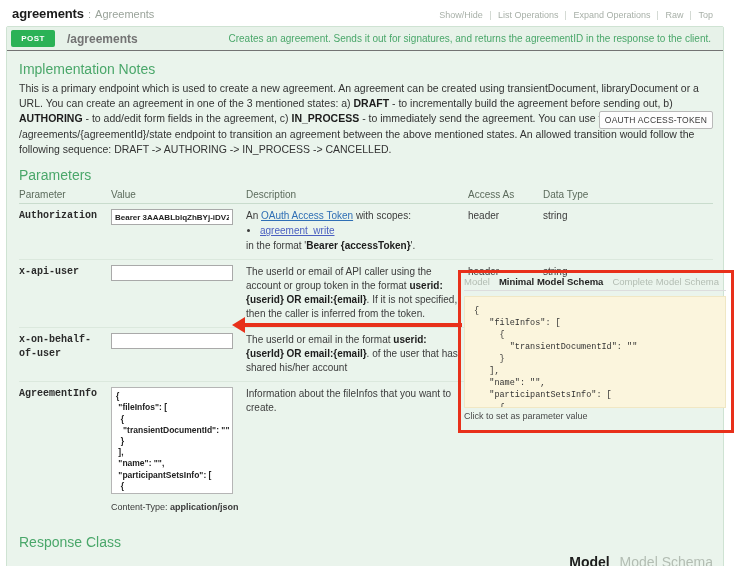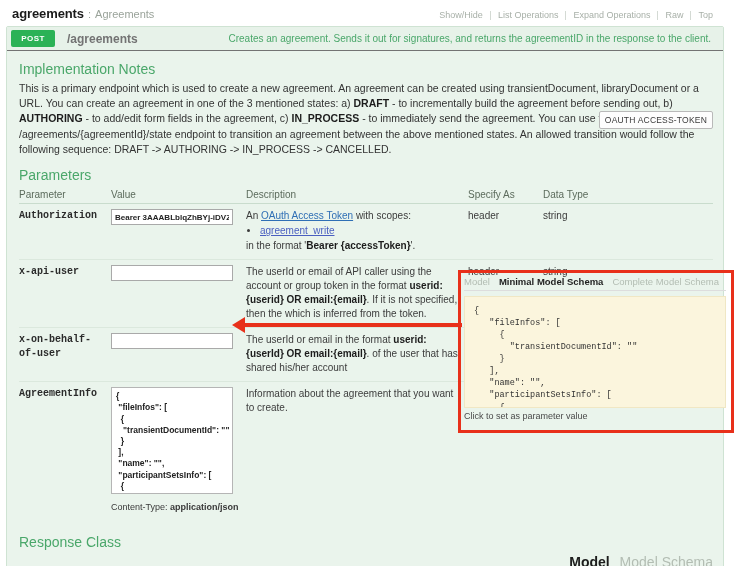--- a/index.html
+++ b/index.html
@@ -311,21 +311,21 @@
       <button class="oauth-btn">OAUTH ACCESS-TOKEN</button>
 
       <div class="section-title">Parameters</div>
 
       <table class="params">
         <thead>
           <tr>
             <th class="col-param">Parameter</th>
             <th class="col-value">Value</th>
             <th class="col-desc">Description</th>
-            <th class="col-spec">Specify As</th>
+            <th class="col-spec">Access As</th>
             <th class="col-type">Data Type</th>
           </tr>
         </thead>
         <tbody>
 
           <tr>
             <td class="param-name">Authorization</td>
             <td>
               <input class="txt-input" type="text" value="Bearer 3AAABLblqZhBYj-iDVZlviFUa" style="">
             </td>
@@ -338,21 +338,21 @@
             </td>
             <td>header</td>
             <td>string</td>
           </tr>
 
           <tr>
             <td class="param-name">x-api-user</td>
             <td>
               <input class="txt-input" type="text" value="" style="">
             </td>
-            <td class="desc-text"><span>The userId or email of API caller using the account or group token in the format </span><b>userid:{userid} OR email:{email}</b><span>. If it is not specified, then the which is inferred from the token.</span></td>
+            <td class="desc-text"><span>The userId or email of API caller using the account or group token in the format </span><b>userid:{userid} OR email:{email}</b><span>. If it is not specified, then the caller is inferred from the token.</span></td>
             <td>header</td>
             <td>string</td>
           </tr>
 
           <tr>
             <td class="param-name">x-on-behalf-of-user</td>
             <td>
               <input class="txt-input" type="text" value="" style="">
             </td>
             <td class="desc-text"><span>The userId or email in the format </span><b>userid:{userId} OR email:{email}</b><span>. of the user that has shared his/her account</span></td>
@@ -369,21 +369,21 @@
    "transientDocumentId": ""
   }
  ],
  "name": "",
  "participantSetsInfo": [
   {
    "memberInfos": [
     {</textarea>
               <div class="content-type"><span>Content-Type:</span> <b>application/json</b></div>
             </td>
-            <td class="desc-text">Information about the agreement that you want to create.</td>
+            <td class="desc-text">Information about the fileInfos that you want to create.</td>
             <td>body</td>
             <td></td>
           </tr>
         </tbody>
       </table>
 
       <div class="resp">
         <div class="section-title">Response Class</div>
         <div class="model-tabs">
           <span class="m-active">Model</span>

